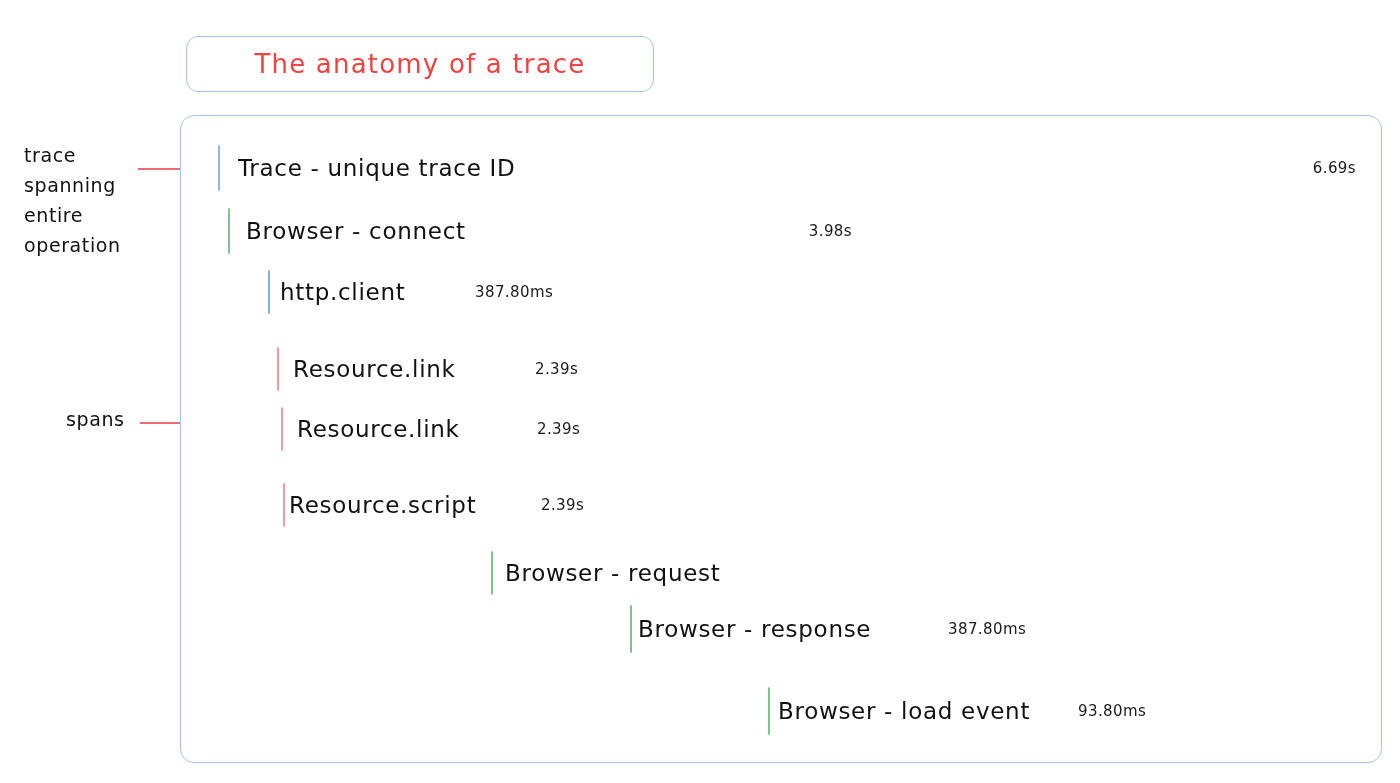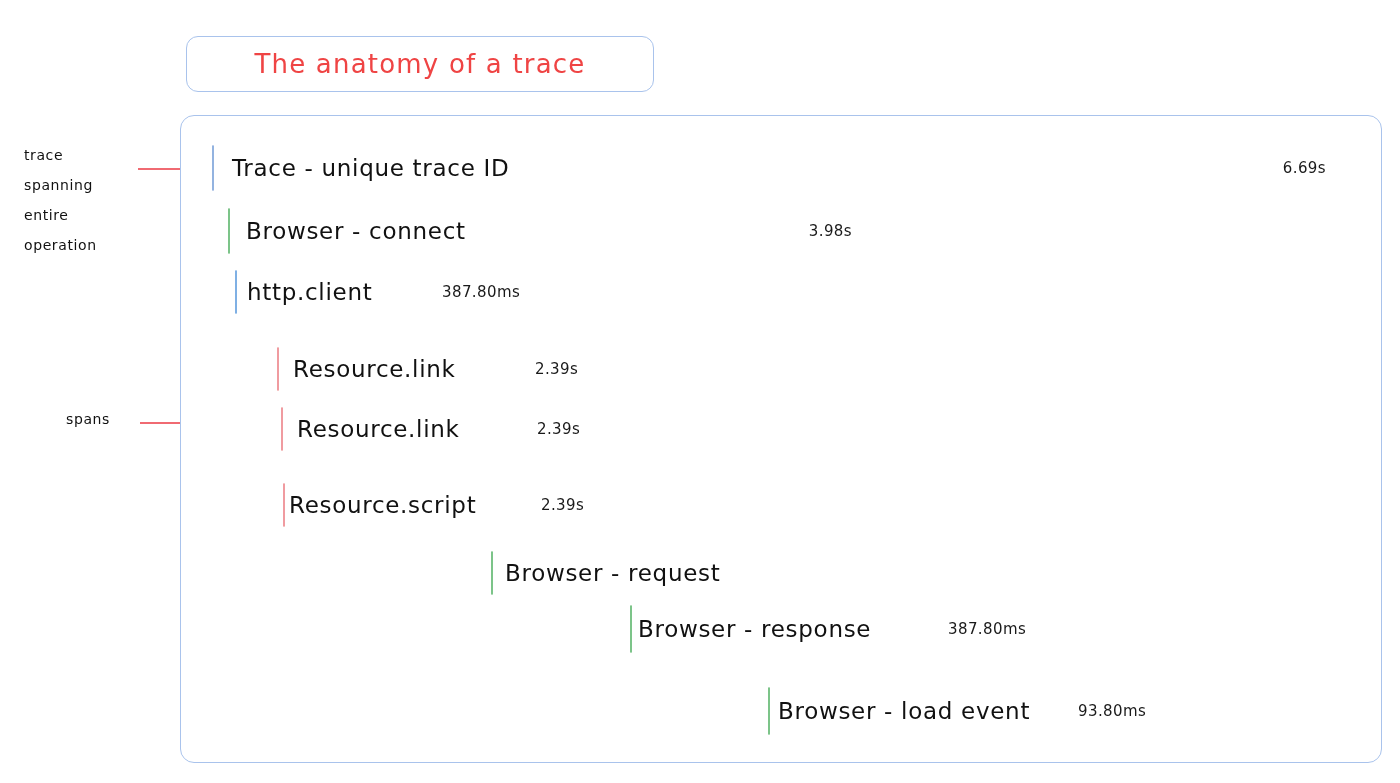--- a/index.html
+++ b/index.html
@@ -49,21 +49,21 @@
     height: 648px;
     border: 1.5px solid #a9c3ec;
     border-radius: 14px;
     box-sizing: border-box;
     background: #ffffff;
   }
 
   
   .annotation-label {
     position: absolute;
-    font-size: 14px;
+    font-size: 19px;
     line-height: 30px;
     color: #111111;
     letter-spacing: 0.6px;
     white-space: pre-line;
   }
   #annotation-trace-label { left: 24px; top: 140px; width: 140px; }
   #annotation-spans-label { left: 66px; top: 404px; width: 100px; }
 
   .leader-line {
     position: absolute;
@@ -127,23 +127,23 @@
     z-index: 3;
   }
 
   
   .bar-purple { background: #e2dff5; border: 1.4px solid #93b3e0; }
   .bar-green  { background: #dff2e2; border: 1.4px solid #7cc489; }
   .bar-blue   { background: #d9e8fa; border: 1.4px solid #7fb0e4; }
   .bar-cream  { background: #fcf3d6; border: 1.4px solid #f09ba0; }
 
   
-  #row-trace            { left: 212px; top: 145px;  width: 1142px; }
+  #row-trace            { left: 218px; top: 145px;  width: 1142px; padding-left: 24px; }
   #row-browser-connect  { left: 228px; top: 208px;  width: 650px; text-align: center; }
-  #row-http-client      { left: 235px; top: 270px;  width: 30px;  height: 44px; padding-left: 29px; }
+  #row-http-client      { left: 268px; top: 270px;  width: 30px;  height: 44px; padding-left: 29px; }
   #row-resource-link-1  { left: 277px; top: 347px;  width: 231px; height: 44px; }
   #row-resource-link-2  { left: 281px; top: 407px;  width: 231px; height: 44px; }
   #row-resource-script  { left: 283px; top: 483px;  width: 237px; height: 44px; }
   #row-browser-request  { left: 491px; top: 551px;  width: 139px; height: 44px; }
   #row-browser-response { left: 630px; top: 605px;  width: 26px;  height: 48px; }
   #row-browser-load     { left: 768px; top: 687px;  width: 24px;  height: 48px; }
 </style>
 </head>
 <body>
 

